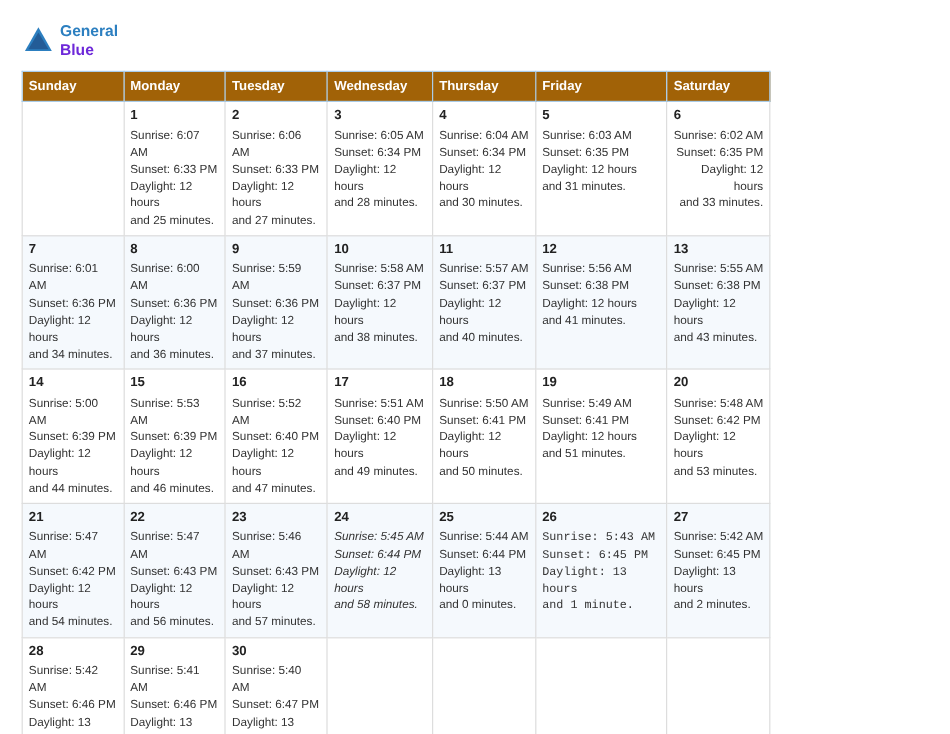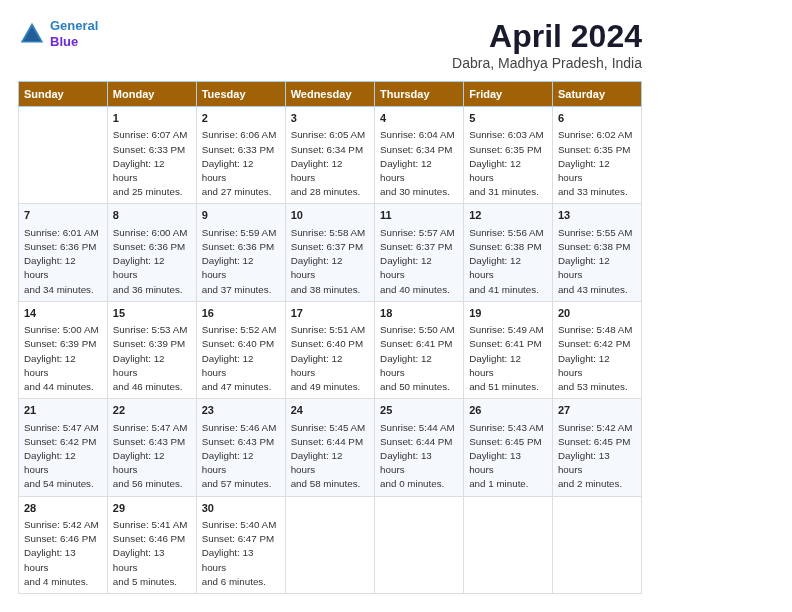--- a/index.html
+++ b/index.html
@@ -104,24 +104,20 @@
     <div class="logo">
       <svg class="logo-icon" viewBox="0 0 40 40">
         <polygon points="20,4 36,32 4,32" fill="#2c7fc0"></polygon>
         <polygon points="20,10 32,30 8,30" fill="#1a3a6e" opacity="0.5"></polygon>
       </svg>
       <div class="logo-text">
         <div><span>General</span></div>
         <div><span style="color:#6d28d9;">Blue</span></div>
       </div>
     </div>
-    <div class="title-area">
-      <div class="main-title">April 2024</div>
-      <div class="subtitle">Dabra, Madhya Pradesh, India</div>
-    </div>
   </div>
 
   <table>
     <thead>
       <tr>
       <th>Sunday</th>
           <th>Monday</th>
           <th>Tuesday</th>
           <th>Wednesday</th>
           <th>Thursday</th>
@@ -162,21 +158,21 @@
           </td>
           <td>
             <span class="day-num">5</span>
             <div class="cell-text" style="white-space: pre-line;">Sunrise: 6:03 AM
 Sunset: 6:35 PM
 Daylight: 12 hours
 and 31 minutes.</div>
           </td>
           <td>
             <span class="day-num">6</span>
-            <div class="cell-text" style="white-space: pre-line;">Sunrise: 6:02 AM
+            <div class="cell-text" style="white-space: pre-line; text-align: right;">Sunrise: 6:02 AM
 Sunset: 6:35 PM
 Daylight: 12 hours
 and 33 minutes.</div>
           </td>
         </tr>
         <tr>
           <td>
             <span class="day-num">7</span>
             <div class="cell-text" style="white-space: pre-line;">Sunrise: 6:01 AM
 Sunset: 6:36 PM
@@ -294,35 +290,35 @@
           </td>
           <td>
             <span class="day-num">23</span>
             <div class="cell-text" style="white-space: pre-line;">Sunrise: 5:46 AM
 Sunset: 6:43 PM
 Daylight: 12 hours
 and 57 minutes.</div>
           </td>
           <td>
             <span class="day-num">24</span>
-            <div class="cell-text" style="white-space: pre-line;">Sunrise: 5:45 AM
+            <div class="cell-text" style="white-space: pre-line; font-style: italic;">Sunrise: 5:45 AM
 Sunset: 6:44 PM
 Daylight: 12 hours
 and 58 minutes.</div>
           </td>
           <td>
             <span class="day-num">25</span>
             <div class="cell-text" style="white-space: pre-line;">Sunrise: 5:44 AM
 Sunset: 6:44 PM
 Daylight: 13 hours
 and 0 minutes.</div>
           </td>
           <td>
             <span class="day-num">26</span>
-            <div class="cell-text" style="white-space: pre-line;">Sunrise: 5:43 AM
+            <div class="cell-text" style="white-space: pre-line; font-family: Liberation Mono, monospace;">Sunrise: 5:43 AM
 Sunset: 6:45 PM
 Daylight: 13 hours
 and 1 minute.</div>
           </td>
           <td>
             <span class="day-num">27</span>
             <div class="cell-text" style="white-space: pre-line;">Sunrise: 5:42 AM
 Sunset: 6:45 PM
 Daylight: 13 hours
 and 2 minutes.</div>

